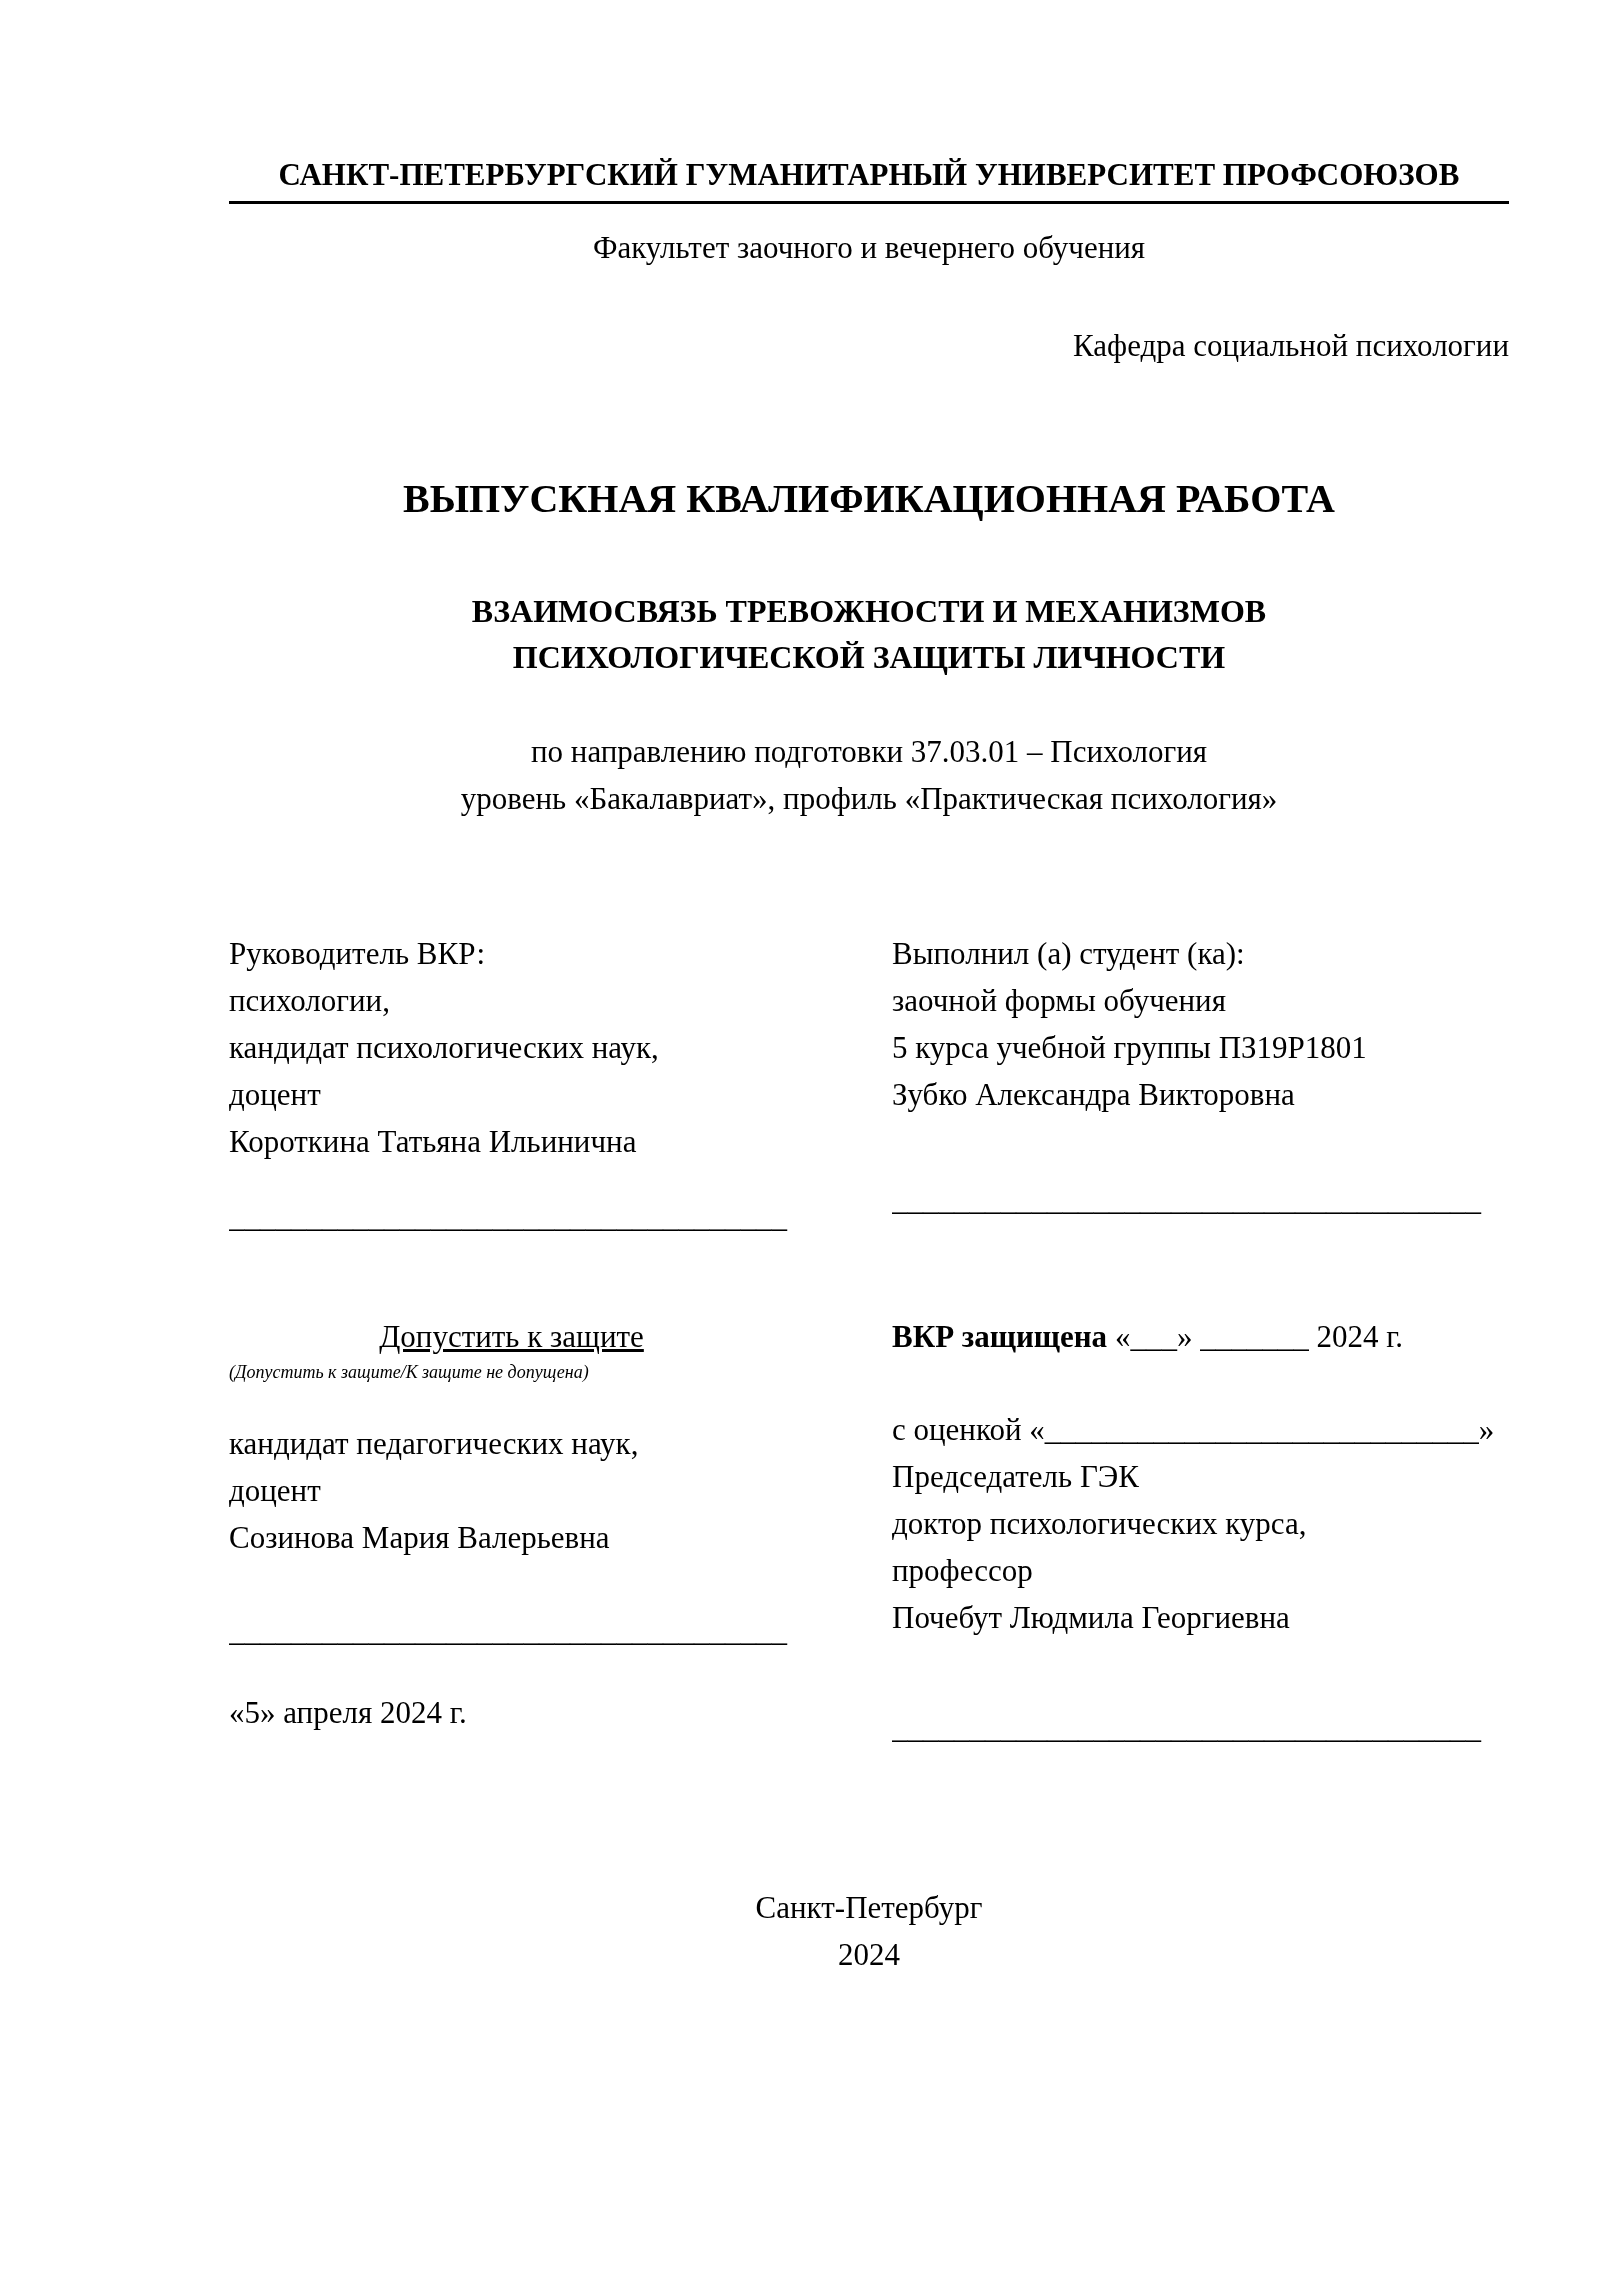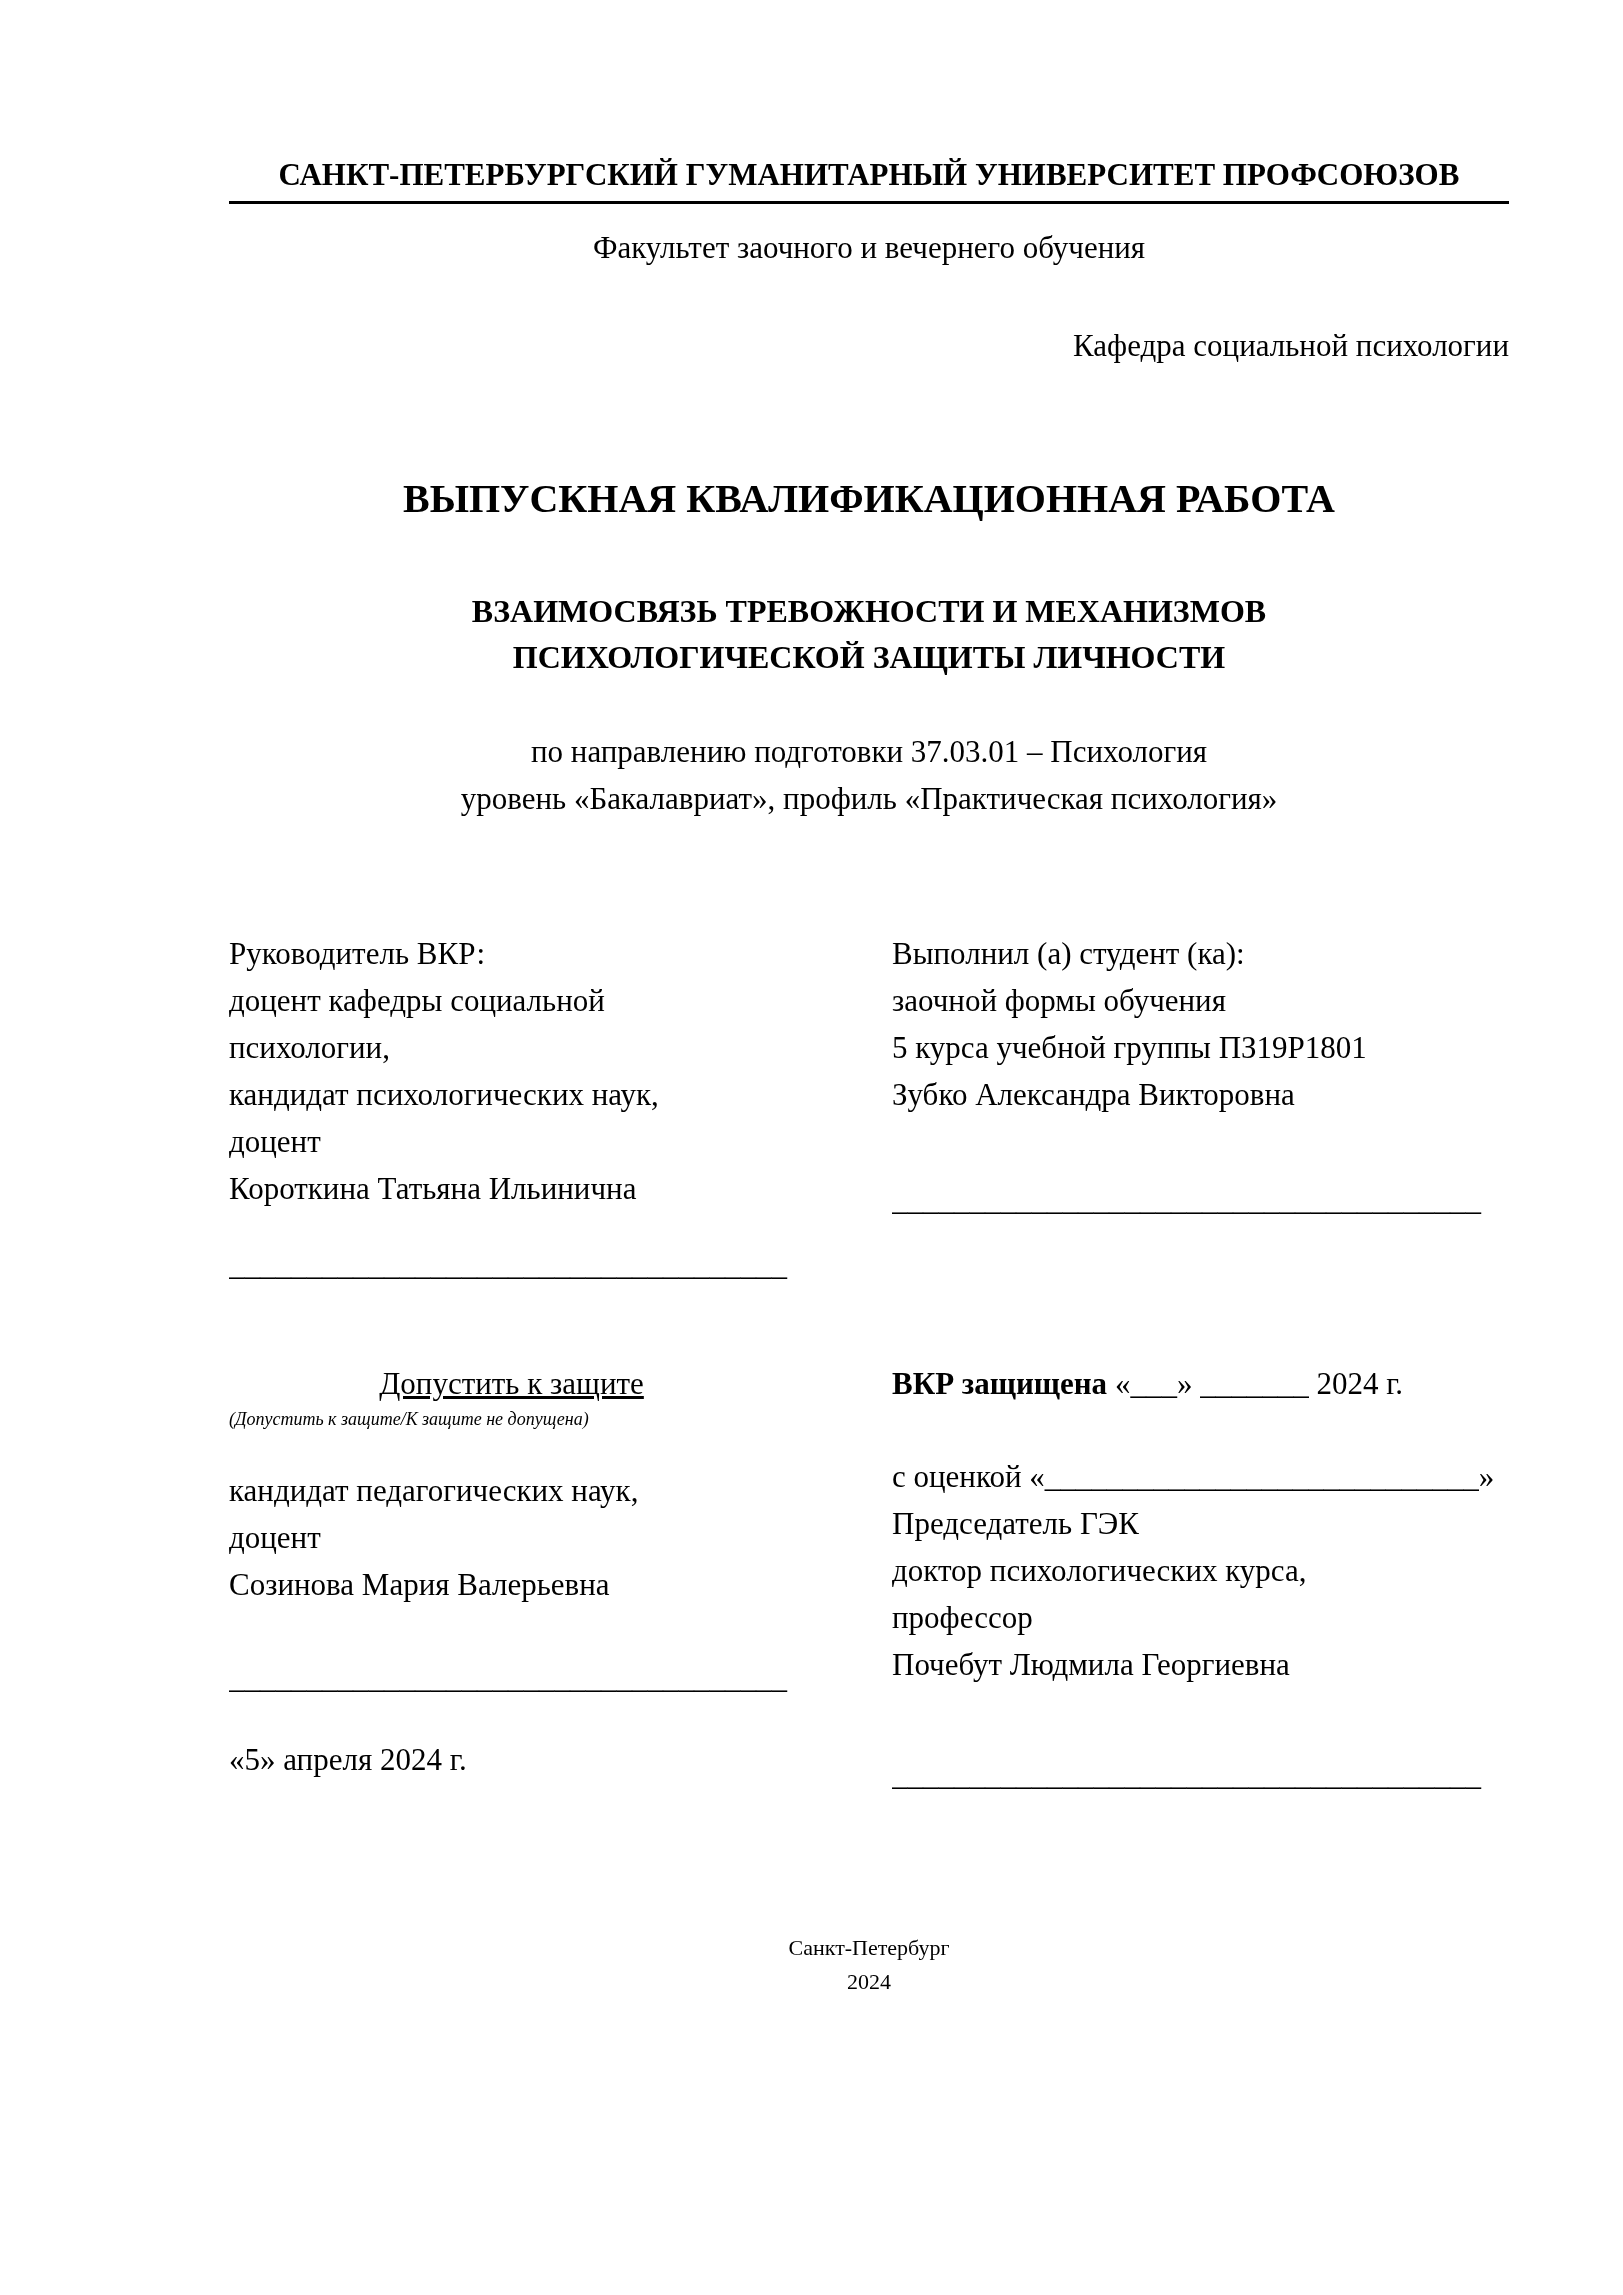--- a/index.html
+++ b/index.html
@@ -80,21 +80,21 @@
   }
   .admit-lines { margin-top: 35px; }
   .admit-sig { margin-top: 46px; white-space: nowrap; overflow: hidden; }
   .admit-date { margin-top: 35px; }
   .defended-line { white-space: nowrap; }
   .defended-line .b { font-weight: bold; }
   .grade-line { margin-top: 46px; white-space: nowrap; overflow: hidden; }
   .defense-sig { margin-top: 63px; white-space: nowrap; overflow: hidden; }
   .footer-block {
     text-align: center;
-    font-size: 22px;
+    font-size: 31px;
     line-height: 1.52;
     margin-top: 133px;
   }
 </style>
 </head>
 <body>
 
 <div class="page">
 
   <div class="university-header">САНКТ-ПЕТЕРБУРГСКИЙ ГУМАНИТАРНЫЙ УНИВЕРСИТЕТ ПРОФСОЮЗОВ</div>
@@ -111,21 +111,20 @@
   </div>
 
   <div class="program-block">
     <div>по направлению подготовки 37.03.01 – Психология</div>
     <div>уровень «Бакалавриат», профиль «Практическая психология»</div>
   </div>
 
   <div class="cols cols-1">
     <div class="col-left">
       <div>Руководитель ВКР:</div>
-      <div>доцент кафедры социальной</div>
       <div>психологии,</div>
       <div>кандидат психологических наук,</div>
       <div>доцент</div>
       <div>Короткина Татьяна Ильинична</div>
       <div class="sig-line-left">____________________________________</div>
     </div>
     <div class="col-right">
       <div>Выполнил (а) студент (ка):</div>
       <div>заочной формы обучения</div>
       <div>5 курса учебной группы ПЗ19Р1801</div>

